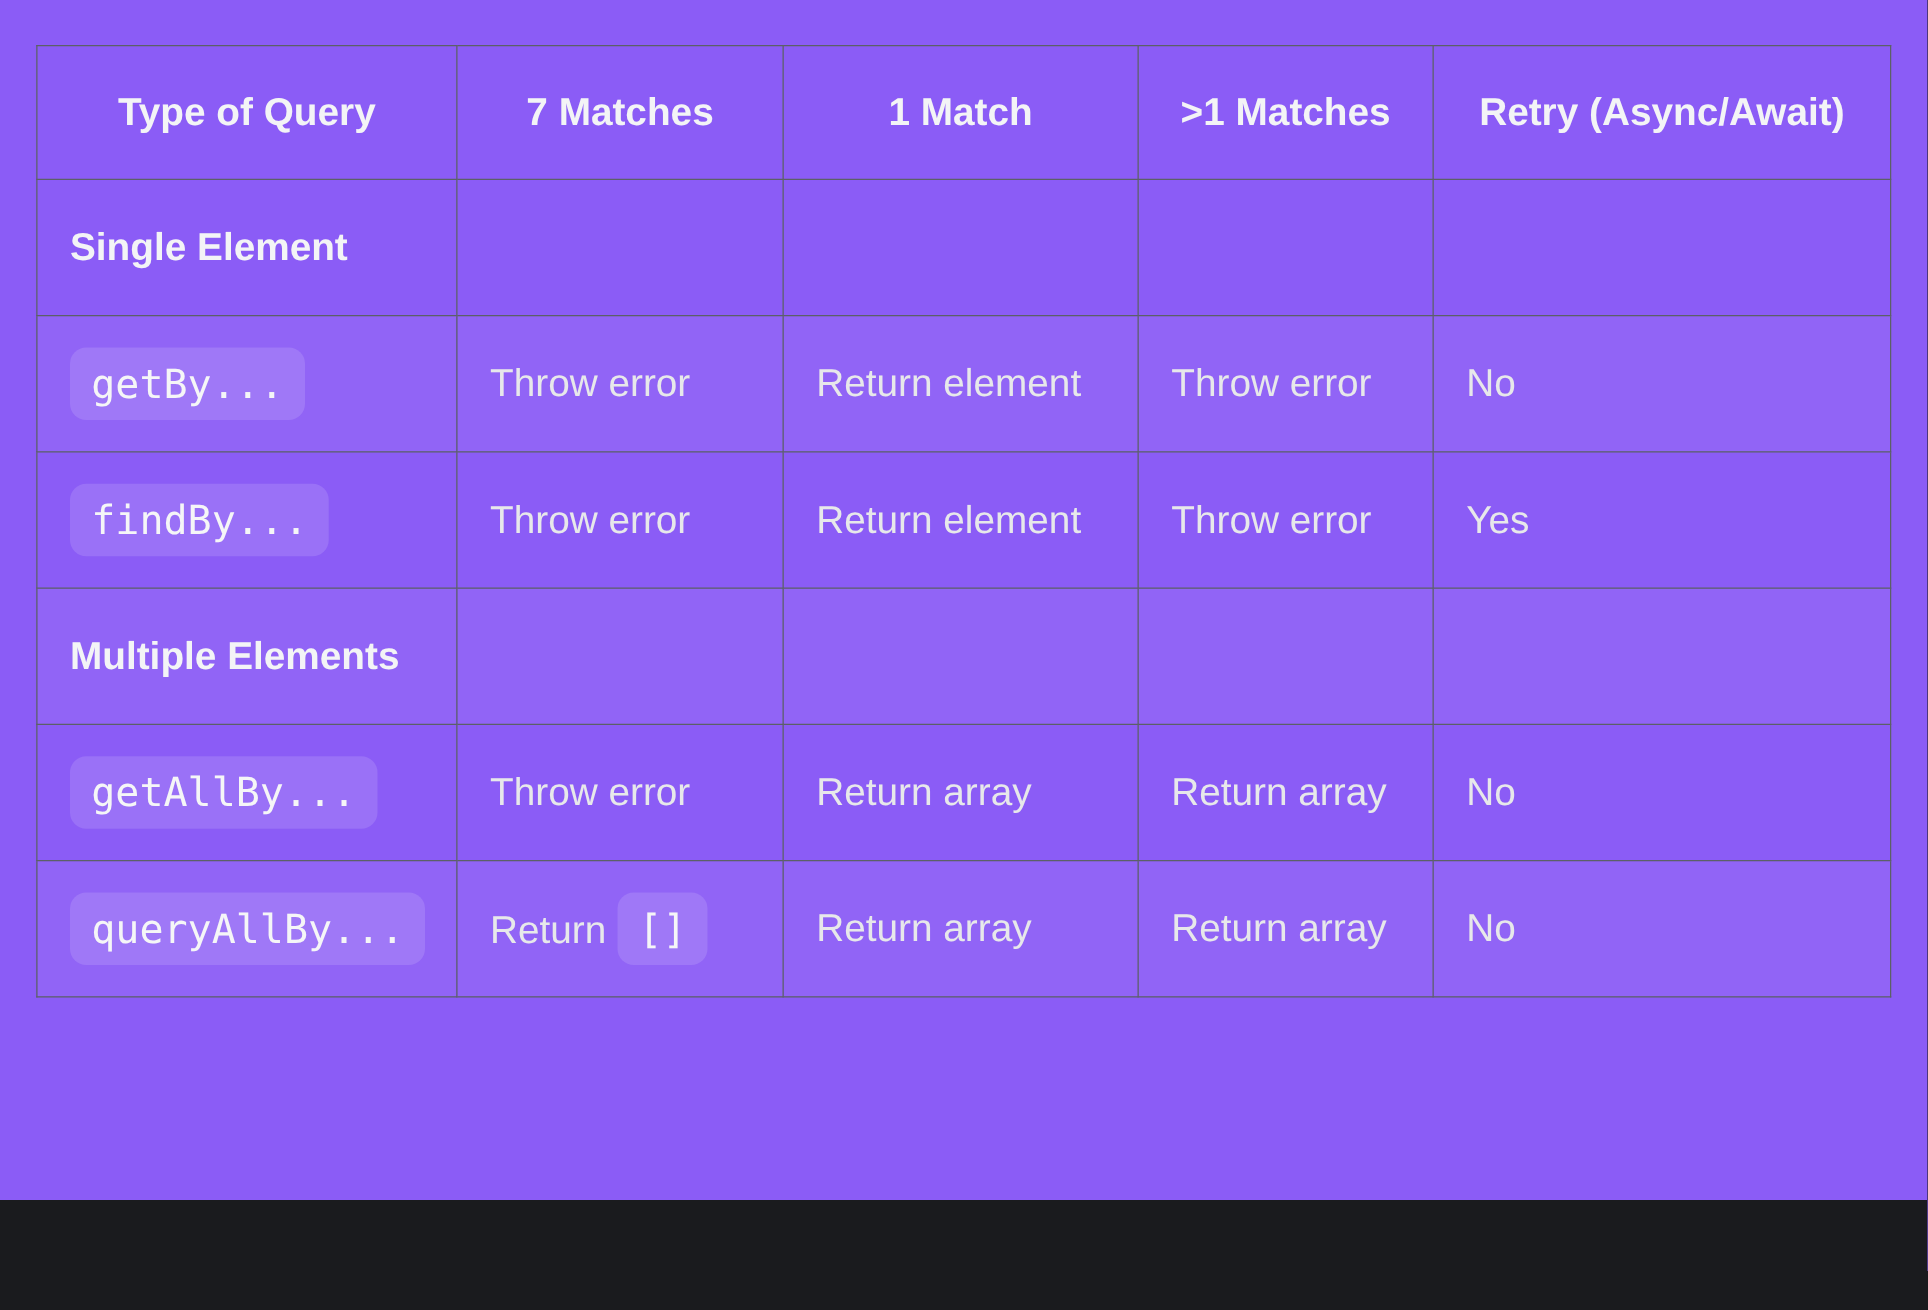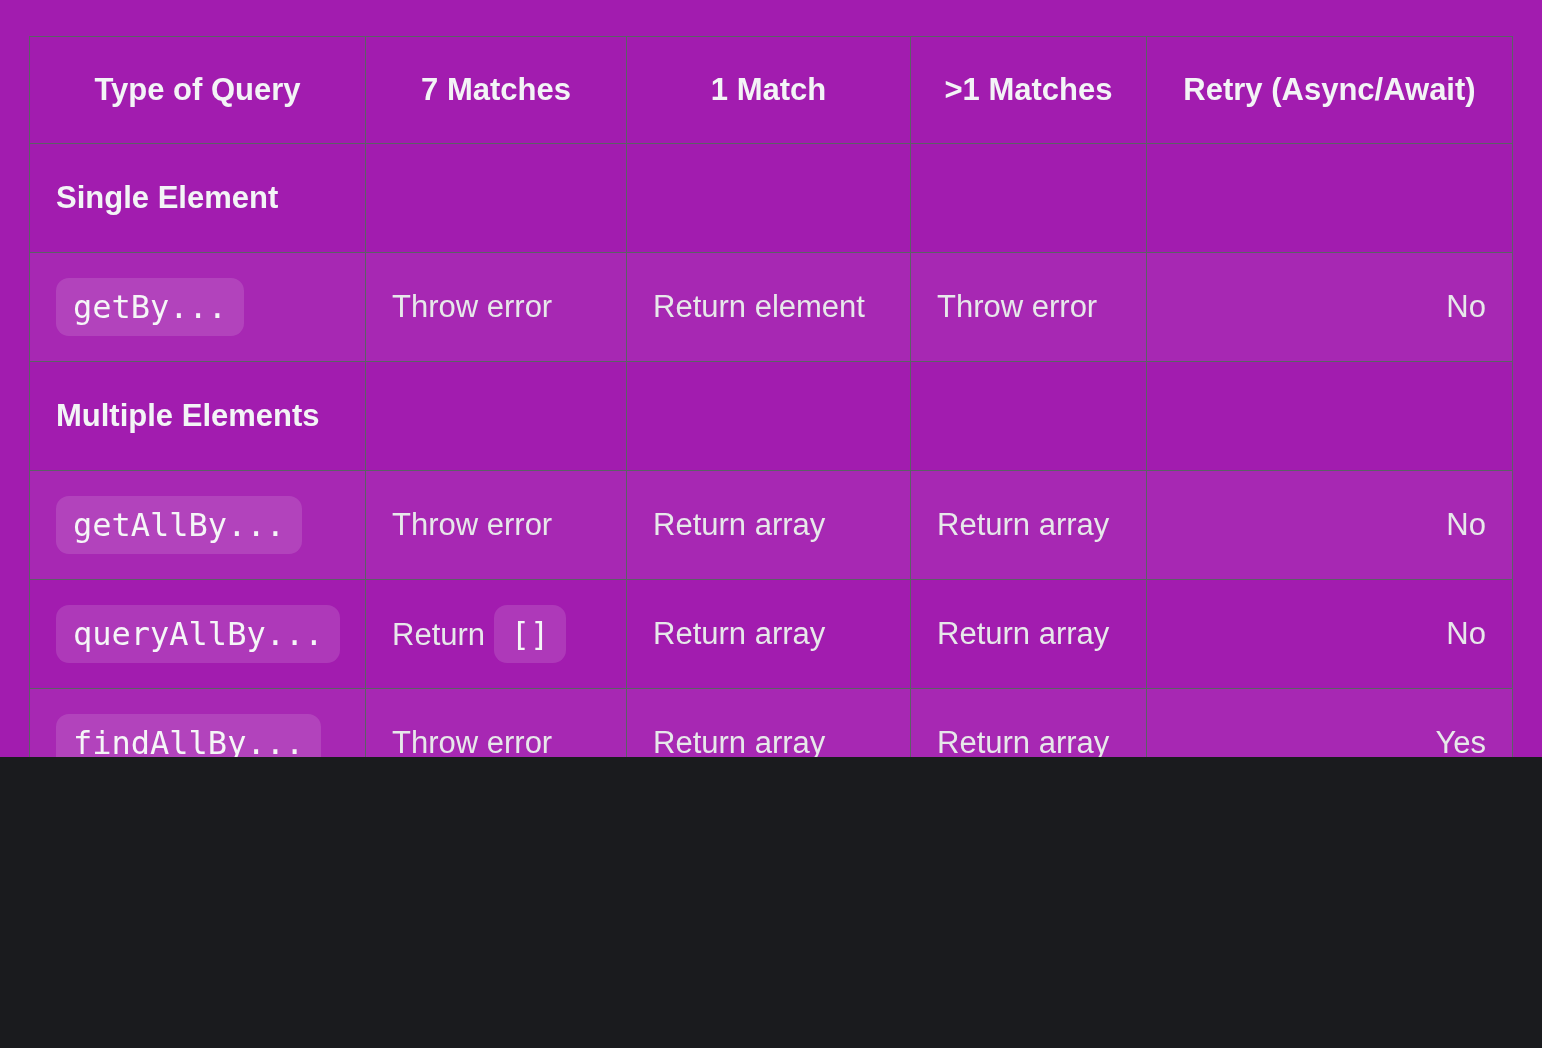--- a/index.html
+++ b/index.html
@@ -3,22 +3,22 @@
 <meta charset="utf-8">
 <style>
   html, body {
     margin: 0;
     padding: 0;
     background: #1a1b1e;
   }
   .page {
     position: relative;
     width: 1542px;
-    height: 757px;
-    background: #a21caf;
+    height: 960px;
+    background: #8b5cf6;
     overflow: hidden;
     font-family: "Liberation Sans", sans-serif;
   }
   .table-wrap {
     position: absolute;
     left: 29px;
     top: 36px;
   }
   table.query-table {
     border-collapse: collapse;
@@ -48,21 +48,21 @@
     text-align: center;
     padding: 0 12px;
   }
   td {
     font-size: 31px;
     color: #e7e8ea;
     text-align: left;
     padding: 0 26px;
   }
   td.col-4 {
-    text-align: right;
+    text-align: left;
   }
   .section-title {
     font-weight: bold;
     color: #f3f4f6;
     text-align: center;
   }
   code.pill {
     font-family: "DejaVu Sans Mono", monospace;
     font-size: 32px;
     color: #f5f6f7;
@@ -106,43 +106,43 @@
             <td class="col-4"></td>
           </tr>
           <tr>
             <td class="col-0"><code class="pill">getBy...</code></td>
             <td class="col-1">Throw error</td>
             <td class="col-2">Return element</td>
             <td class="col-3">Throw error</td>
             <td class="col-4">No</td>
           </tr>
           <tr>
+            <td class="col-0"><code class="pill">findBy...</code></td>
+            <td class="col-1">Throw error</td>
+            <td class="col-2">Return element</td>
+            <td class="col-3">Throw error</td>
+            <td class="col-4">Yes</td>
+          </tr>
+          <tr>
             <td class="col-0"><strong class="section-title">Multiple Elements</strong></td>
             <td class="col-1"></td>
             <td class="col-2"></td>
             <td class="col-3"></td>
             <td class="col-4"></td>
           </tr>
           <tr>
             <td class="col-0"><code class="pill">getAllBy...</code></td>
             <td class="col-1">Throw error</td>
             <td class="col-2">Return array</td>
             <td class="col-3">Return array</td>
             <td class="col-4">No</td>
           </tr>
           <tr>
             <td class="col-0"><code class="pill">queryAllBy...</code></td>
             <td class="col-1">Return <code class="pill">[]</code></td>
             <td class="col-2">Return array</td>
             <td class="col-3">Return array</td>
             <td class="col-4">No</td>
           </tr>
-          <tr>
-            <td class="col-0"><code class="pill">findAllBy...</code></td>
-            <td class="col-1">Throw error</td>
-            <td class="col-2">Return array</td>
-            <td class="col-3">Return array</td>
-            <td class="col-4">Yes</td>
-          </tr>
         </tbody>
     </table>
   </div>
 </div>
 
 </body></html>

